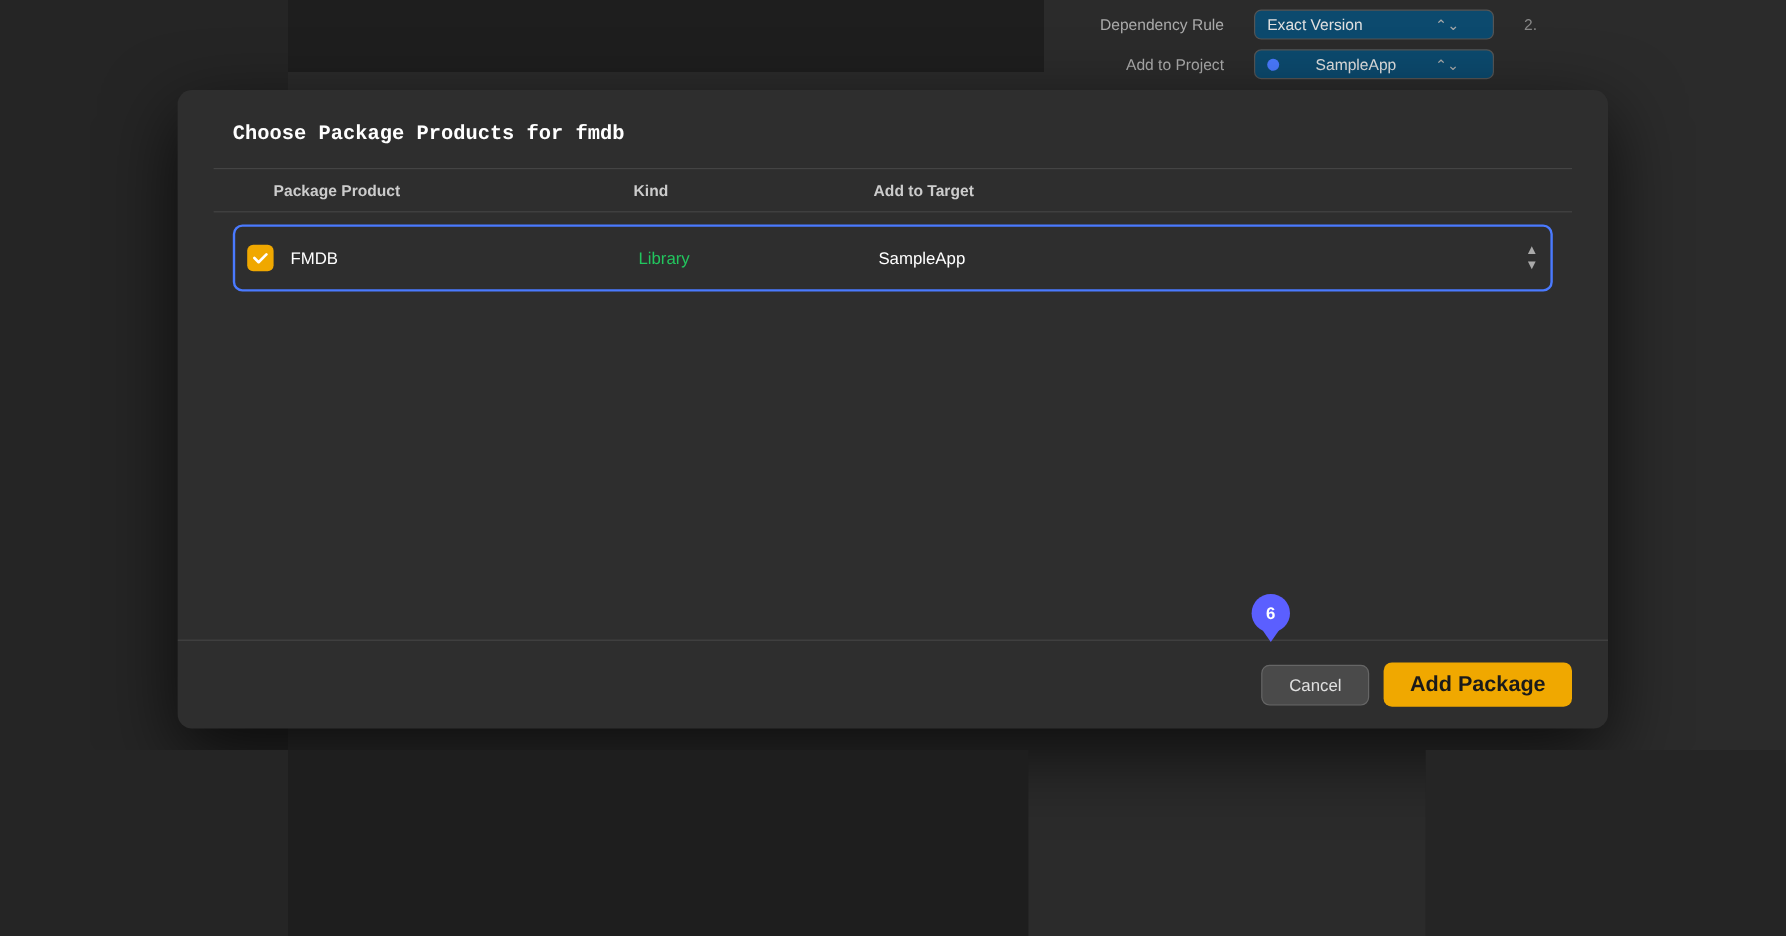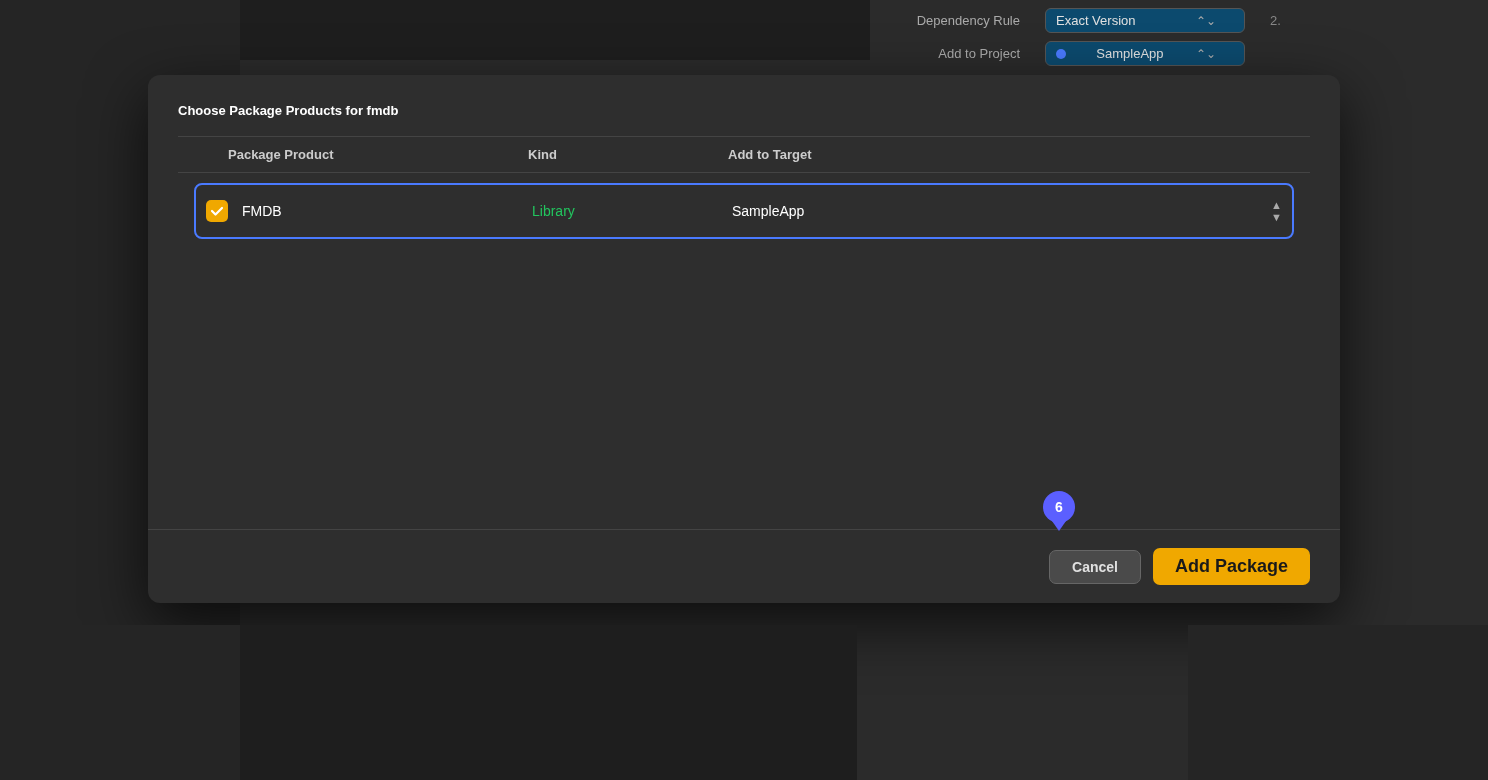--- a/index.html
+++ b/index.html
@@ -92,23 +92,24 @@
       width: 1192px;
       background-color: #2e2e2e;
       border-radius: 12px;
       box-shadow: 0 20px 60px rgba(0,0,0,0.7);
       overflow: hidden;
       padding-bottom: 0;
     }
 
     .dialog-title {
       color: #ffffff;
-      font-size: 13px;
+      font-size: 17px;
       font-weight: 700;
-      padding: 28px 30px 18px 30px;
+      padding: 28px 30px 18px 46px;
+      font-family: Liberation Mono, monospace;
     }
 
     
     .table-container {
       margin: 0 30px;
       border-top: 1px solid #444;
     }
 
     .table-header {
       display: flex;
@@ -222,21 +223,21 @@
       gap: 12px;
       position: relative;
     }
 
     .btn-cancel {
       background-color: #4a4a4a;
       color: #e0e0e0;
       border: 1px solid #666;
       border-radius: 7px;
       font-size: 14px;
-      font-weight: 700;
+      font-weight: 400;
       padding: 8px 22px;
       cursor: pointer;
     }
 
     .btn-add-package {
       background-color: #f0a800;
       color: #1a1a1a;
       border: none;
       border-radius: 7px;
       font-size: 18px;

